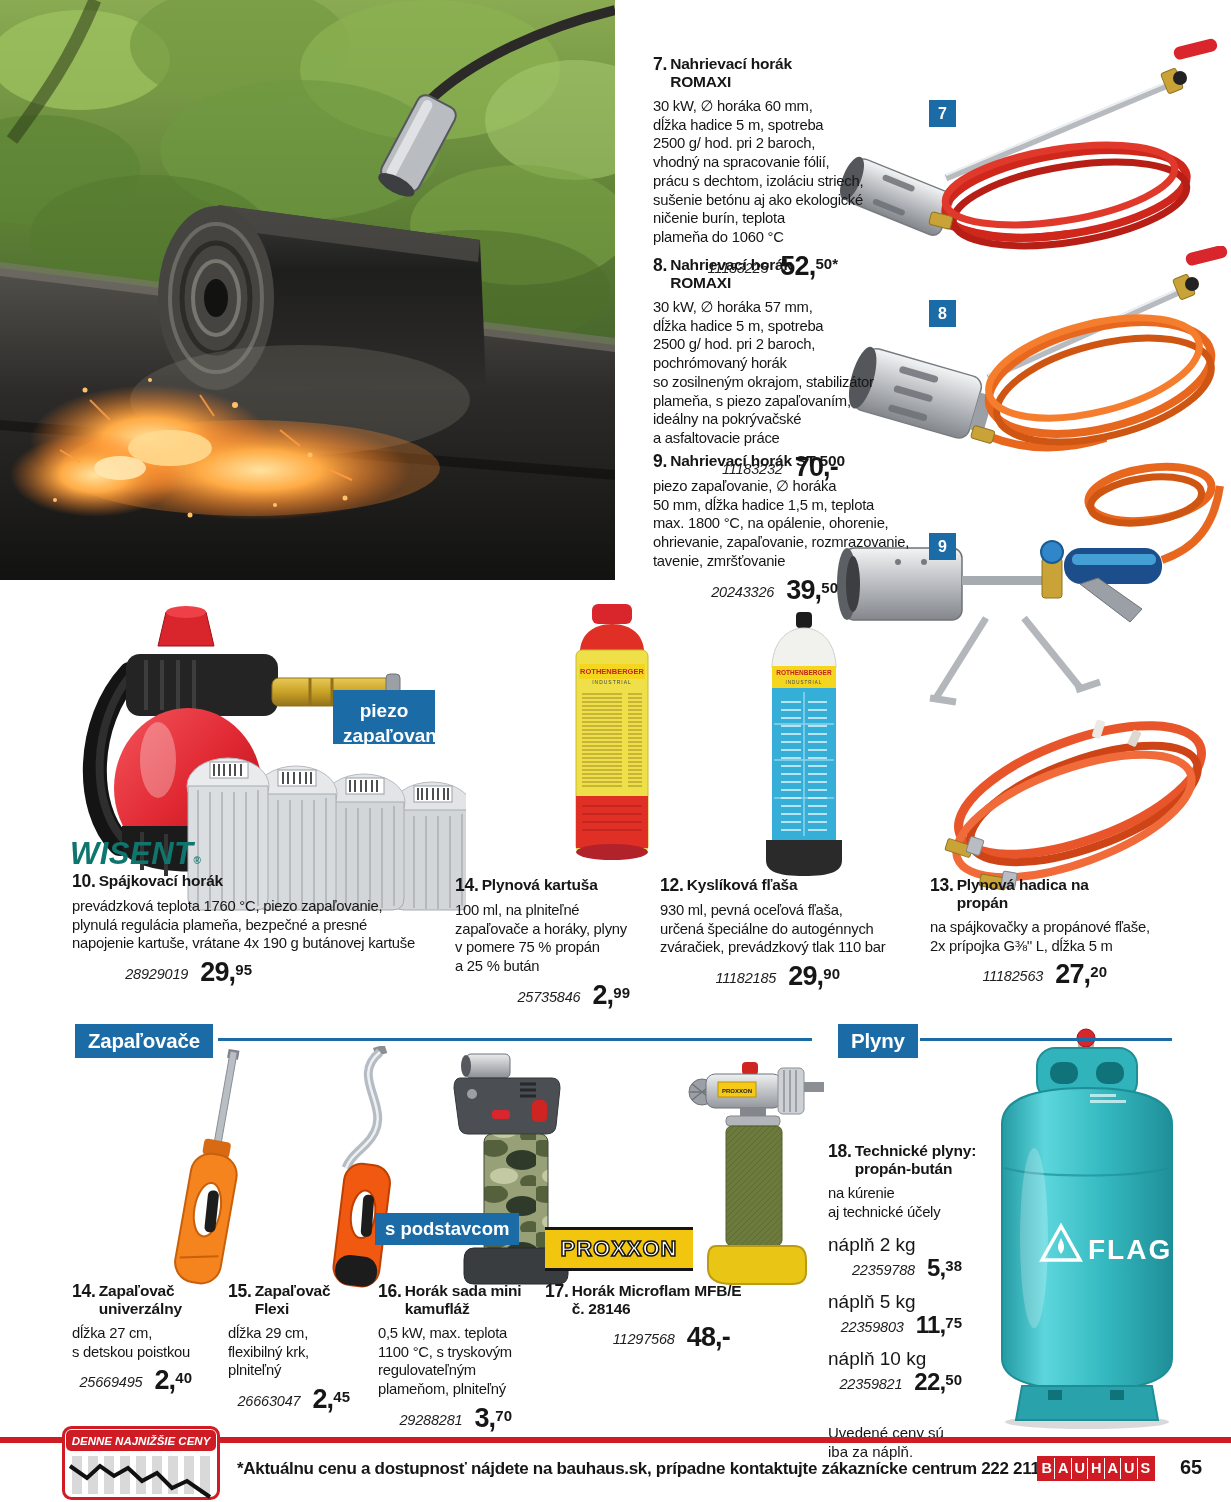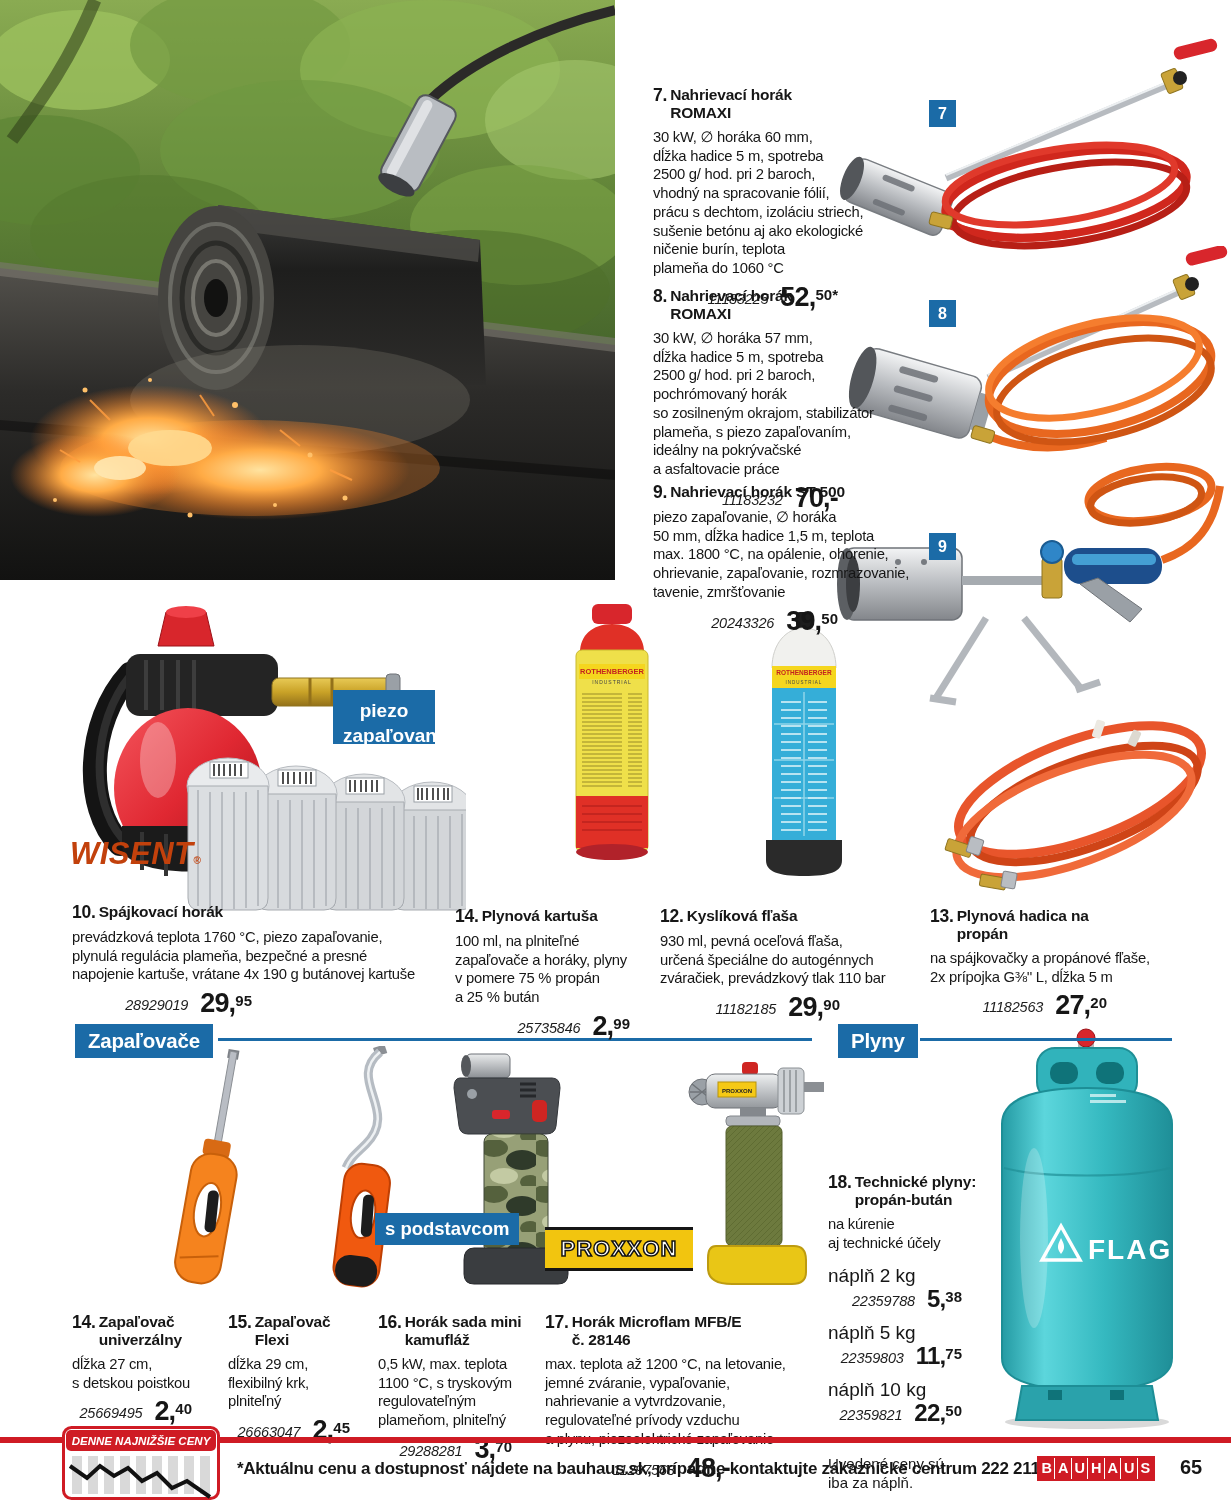--- a/index.html
+++ b/index.html
@@ -1,40 +1,40 @@
 <!DOCTYPE html>
 <html><head>
 <meta charset="utf-8">
 <style>
   html,body{margin:0;padding:0;background:#9a9a9a;}
   .page{position:relative;width:1231px;height:1502px;margin:0 auto;background:#ffffff;overflow:hidden;
         font-family:"Liberation Sans","DejaVu Sans",sans-serif;color:#161616;}
   .abs{position:absolute;}
   .ptext{position:absolute;color:#161616;}
-  .ptitle{font-size:15.5px;font-weight:700;line-height:18px;margin-bottom:6px;letter-spacing:-0.2px;white-space:nowrap;margin-top:31px;}
+  .ptitle{font-size:15.5px;font-weight:700;line-height:18px;margin-bottom:6px;letter-spacing:-0.2px;white-space:nowrap;}
   .pnum{font-size:17.5px;margin-right:3px;}
   .ptitle-text{display:inline-block;white-space:pre-line;vertical-align:top;}
   .pdesc{font-size:14.8px;line-height:18.7px;white-space:pre;letter-spacing:-0.25px;}
   .prow{display:flex;justify-content:flex-end;align-items:flex-end;margin-top:9px;}
   .part{font-style:italic;font-size:14.5px;color:#1d1d1d;letter-spacing:-0.2px;}
   .pprice{font-weight:700;font-size:27px;line-height:20px;letter-spacing:-0.8px;white-space:nowrap;padding-left:12px;}
   .pprice sup{font-size:15px;position:relative;top:-2px;vertical-align:top;letter-spacing:0;}
   .numbadge{position:absolute;width:27px;height:27px;background:#1b6ba7;color:#fff;font-weight:700;font-size:16px;
             display:flex;align-items:center;justify-content:center;z-index:5;}
   .bluebox{position:absolute;background:#1b6ba7;color:#fff;font-weight:700;z-index:5;}
   .sec{font-size:20.5px;line-height:34px;padding:0 13px;letter-spacing:-0.2px;}
   .secline{position:absolute;height:3px;background:#1b6ba7;}
   .badge2{font-size:19px;line-height:25px;text-align:center;white-space:pre-line;padding:8px 10px;}
   .badge1{font-size:18.5px;line-height:32px;text-align:center;padding:0 10px;}
   .itemlabel{font-size:19px;margin-top:13px;}
   .note{font-size:15px;white-space:pre;margin-top:31px;line-height:19px;}
   .p18 .prow{margin-top:2px;}
   .p18 .pprice{font-size:24px;}
   .wisent{position:absolute;left:70px;top:838px;font-size:31px;font-weight:700;font-style:italic;
-          color:#c2410c;letter-spacing:0.5px;line-height:32px;}
+          color:#0f766e;letter-spacing:0.5px;line-height:32px;}
   .wisent .reg{font-size:10px;font-style:normal;vertical-align:baseline;}
   .proxxon{position:absolute;left:545px;top:1227px;width:148px;height:38px;background:#f2c50f;
            border-top:3px solid #151515;border-bottom:3px solid #151515;color:#fff;font-weight:700;
            font-size:22px;text-align:center;line-height:38px;letter-spacing:1px;-webkit-text-stroke:1.5px #111;}
   .redline{position:absolute;left:0;top:1437px;width:1231px;height:6px;background:#cf1b24;}
   .footnote{position:absolute;left:237px;top:1459px;font-size:17px;font-weight:700;letter-spacing:-0.3px;}
   .bauhaus{position:absolute;left:1037px;top:1456px;display:flex;background:#fff;border:2px solid #cf1b24;z-index:6;}
   .bauhaus span{display:block;background:#cf1b24;color:#fff;font-weight:700;font-size:14.5px;line-height:21px;
                 padding:0 2.5px;border-right:1px solid #fff;}
   .bauhaus span:last-child{border-right:none;}
@@ -685,25 +685,20 @@
 regulovateľným
 plameňom, plniteľný</div>
     <div class="prow">
       <span class="part">29288281</span>
       <span class="pprice"><span>3,</span><sup>70</sup></span>
     </div>
   </div>
 
   <div class="ptext" style="left:545px;top:1282px;width:185px">
     <div class="ptitle"><span class="pnum">17.</span><span class="ptitle-text">Horák Microflam MFB/E č. 28146</span></div>
-    <div class="pdesc">max. teplota až 1200 °C, na letovanie,
-jemné zváranie, vypaľovanie,
-nahrievanie a vytvrdzovanie,
-regulovateľné prívody vzduchu
-a plynu, piezoelektrické zapaľovanie</div>
     <div class="prow">
       <span class="part">11297568</span>
       <span class="pprice"><span>48,-</span><sup></sup></span>
     </div>
   </div>
 
   <div class="ptext p18" style="left:828px;top:1142px;width:134px">
     <div class="ptitle"><span class="pnum">18.</span><span class="ptitle-text">Technické plyny:
 propán-bután</span></div>
     <div class="pdesc">na kúrenie

